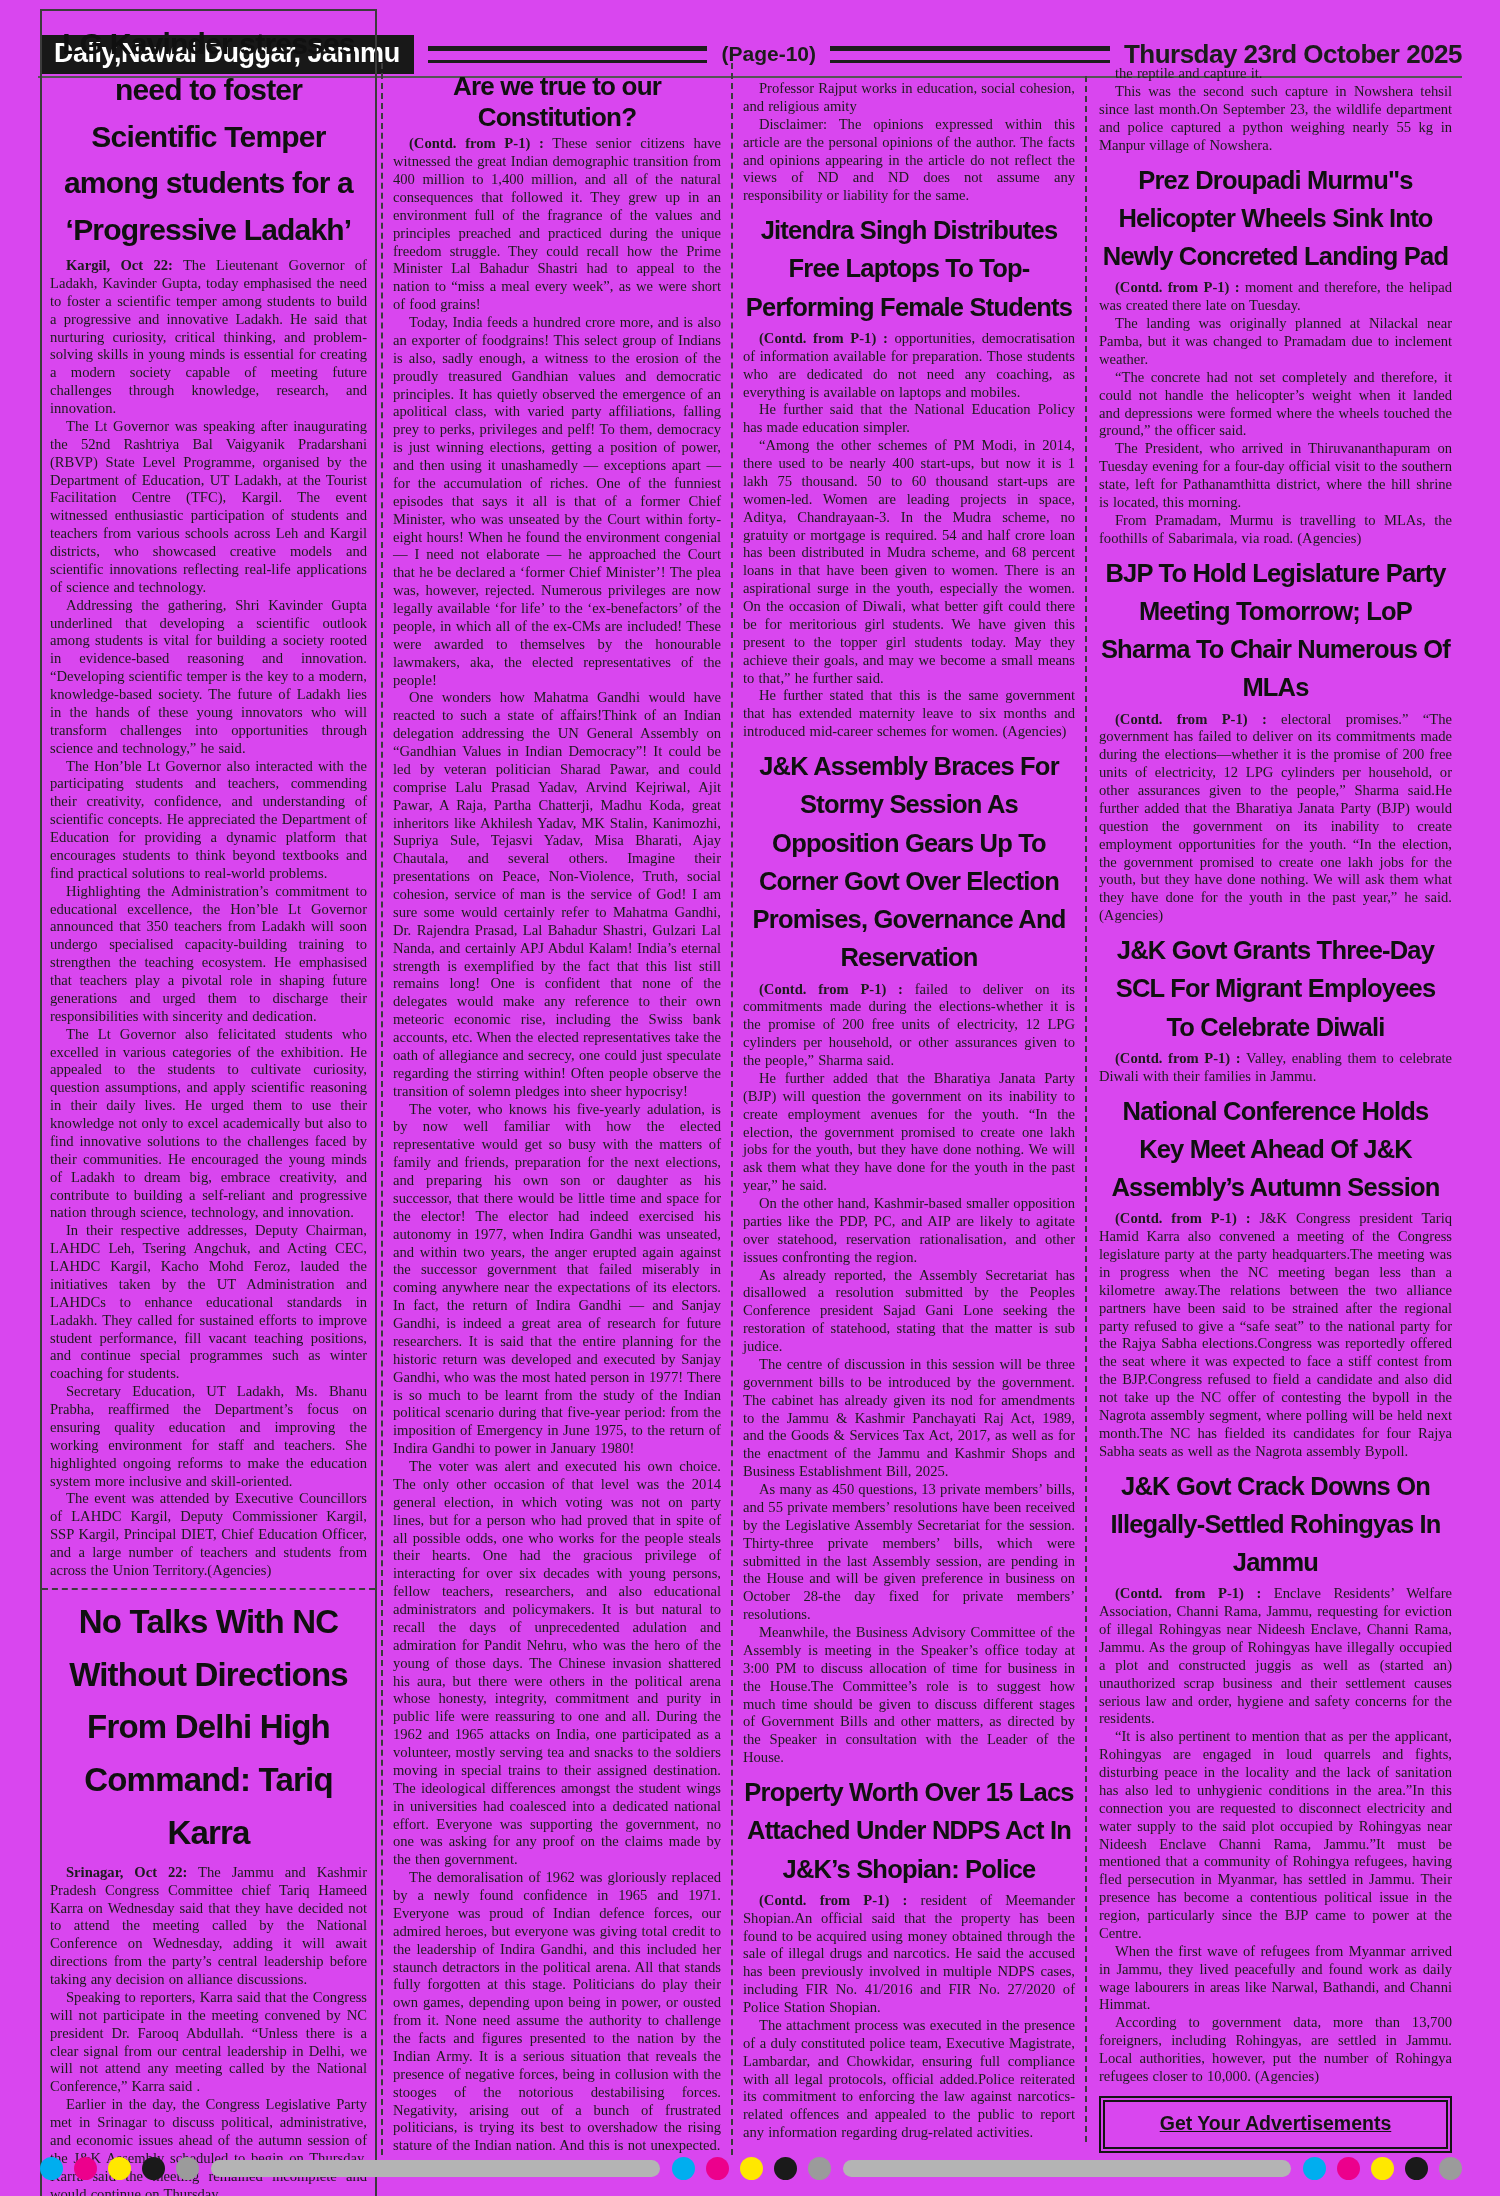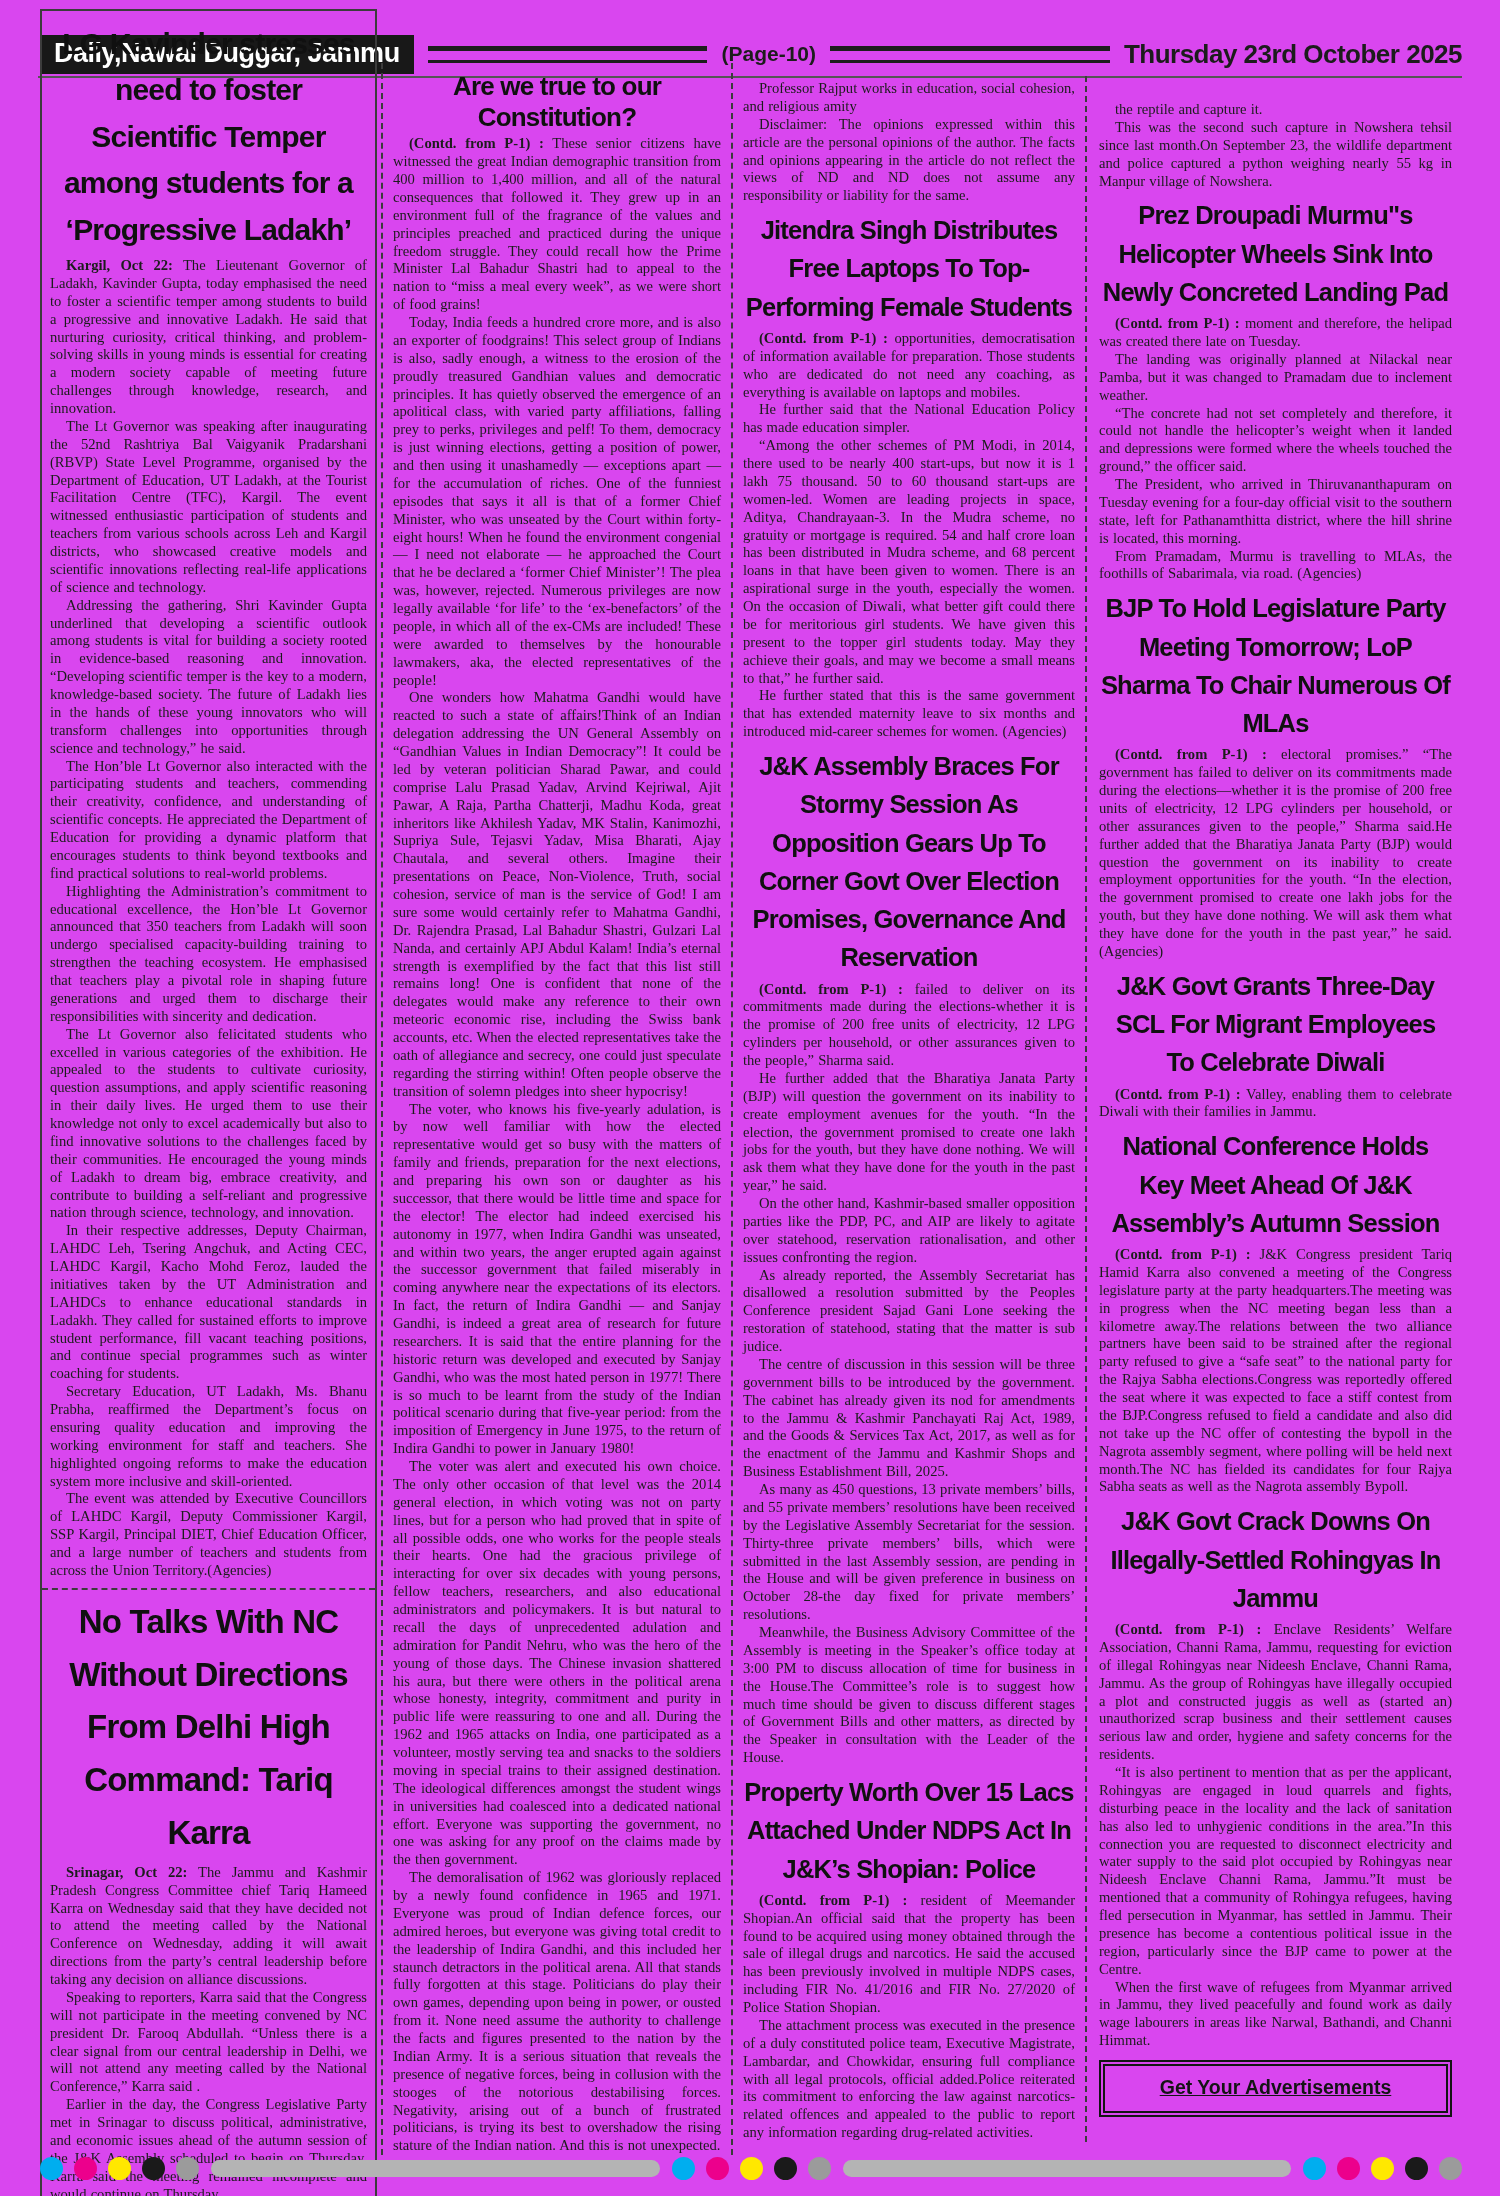--- a/index.html
+++ b/index.html
@@ -195,20 +195,21 @@
         <h2 class="hl hl-md">National Conference Holds Key Meet Ahead Of J&amp;K Assembly’s Autumn Session</h2>
         <p class="para"><b>(Contd. from P-1) :</b><span> J&amp;K Congress president Tariq Hamid Karra also convened a meeting of the Congress legislature party at the party headquarters.The meeting was in progress when the NC meeting began less than a kilometre away.The relations between the two alliance partners have been said to be strained after the regional party refused to give a “safe seat” to the national party for the Rajya Sabha elections.Congress was reportedly offered the seat where it was expected to face a stiff contest from the BJP.Congress refused to field a candidate and also did not take up the NC offer of contesting the bypoll in the Nagrota assembly segment, where polling will be held next month.The NC has fielded its candidates for four Rajya Sabha seats as well as the Nagrota assembly Bypoll.</span></p>
       </section>
 
       <section>
         <h2 class="hl hl-md">J&amp;K Govt Crack Downs On Illegally-Settled Rohingyas In Jammu</h2>
         <p class="para"><b>(Contd. from P-1) :</b><span> Enclave Residents’ Welfare Association, Channi Rama, Jammu, requesting for eviction of illegal Rohingyas near Nideesh Enclave, Channi Rama, Jammu. As the group of Rohingyas have illegally occupied a plot and constructed juggis as well as (started an) unauthorized scrap business and their settlement causes serious law and order, hygiene and safety concerns for the residents.</span></p>
         <div>
             <p class="para">“It is also pertinent to mention that as per the applicant, Rohingyas are engaged in loud quarrels and fights, disturbing peace in the locality and the lack of sanitation has also led to unhygienic conditions in the area.”In this connection you are requested to disconnect electricity and water supply to the said plot occupied by Rohingyas near Nideesh Enclave Channi Rama, Jammu.”It must be mentioned that a community of Rohingya refugees, having fled persecution in Myanmar, has settled in Jammu. Their presence has become a contentious political issue in the region, particularly since the BJP came to power at the Centre.</p>
             <p class="para">When the first wave of refugees from Myanmar arrived in Jammu, they lived peacefully and found work as daily wage labourers in areas like Narwal, Bathandi, and Channi Himmat.</p>
+            <p class="para">According to government data, more than 13,700 foreigners, including Rohingyas, are settled in Jammu. Local authorities, however, put the number of Rohingya refugees closer to 10,000. (Agencies)</p>
           </div>
       </section>
 
       <div class="adbox">
           <div class="ad-line u">Get Your Advertisements</div>
         </div>
     </div>
   </div>
 
   <div class="footer">

